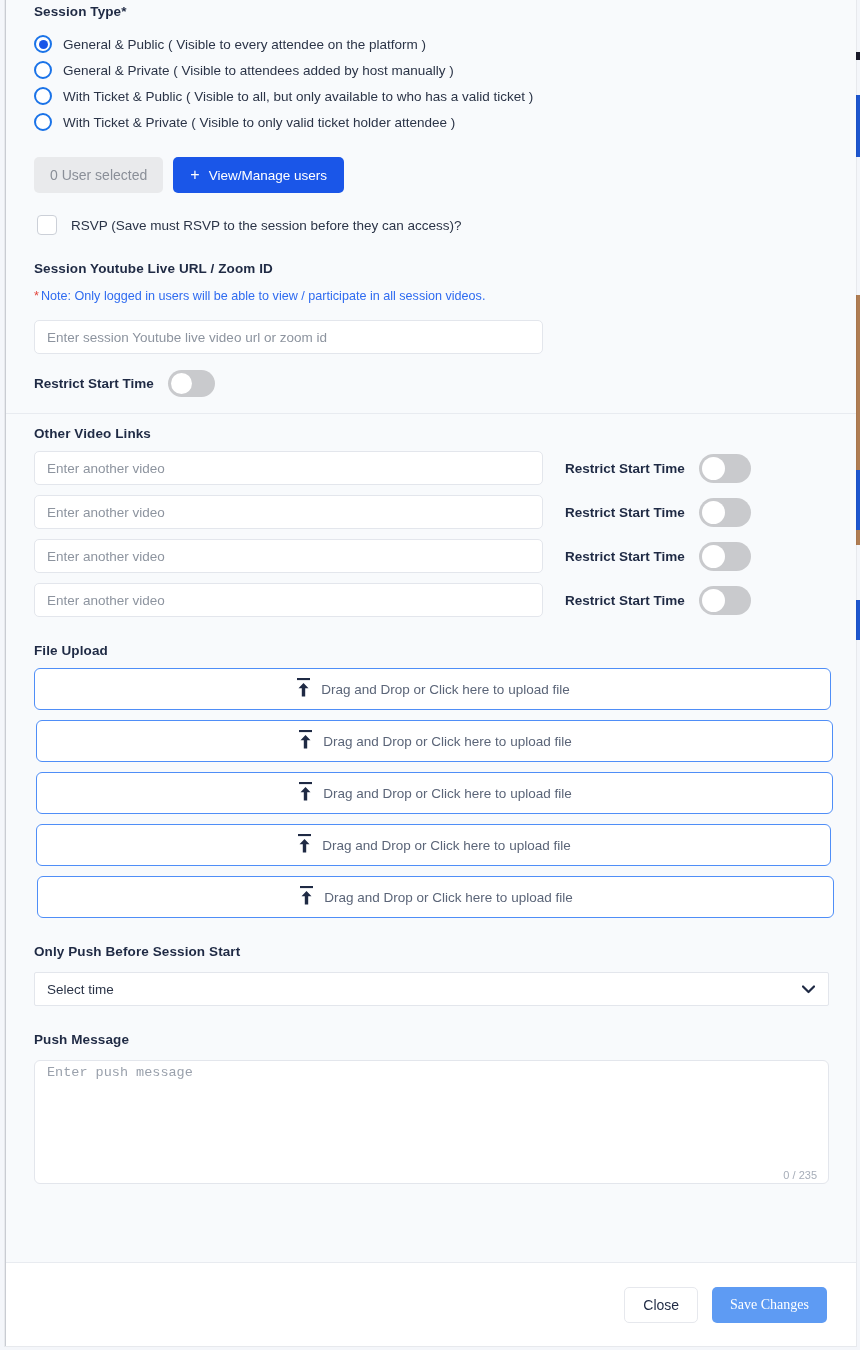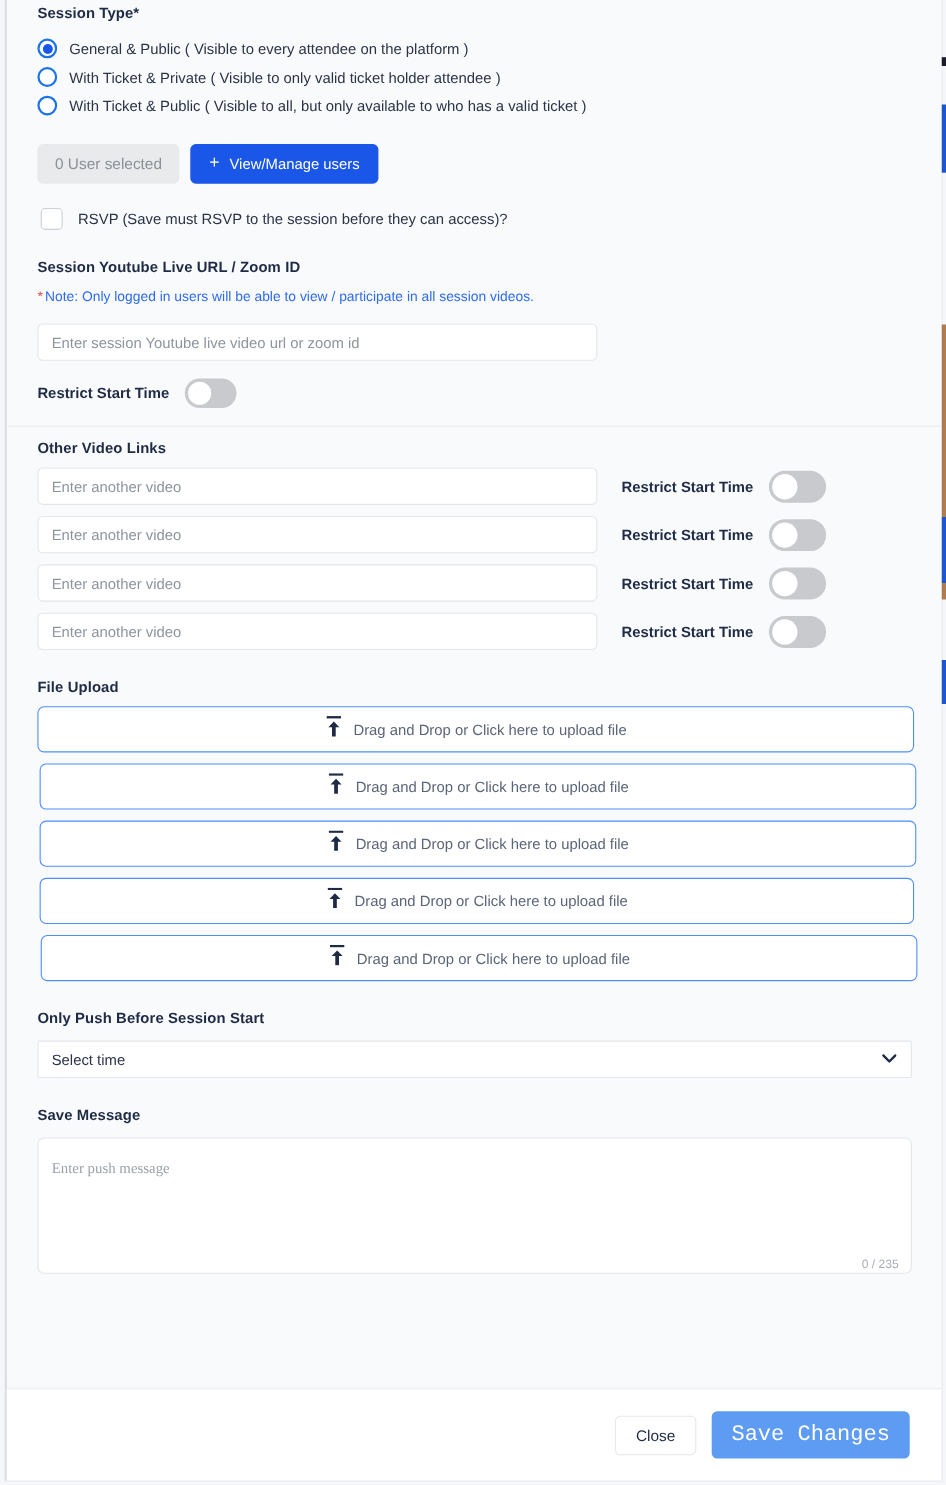--- a/index.html
+++ b/index.html
@@ -269,23 +269,23 @@
   }
 
   .section-pushmsg { margin-top: 26px; }
   .textarea-wrap { position: relative; width: 795px; margin-top: 13px; }
   .push-textarea {
     width: 100%;
     height: 124px;
     border: 1px solid #e3e6ec;
     border-radius: 6px;
     background: #fff;
-    padding: 19px 12px;
-    font-size: 13.5px;
-    font-family: Liberation Serif, serif;
+    padding: 4px 12px;
+    font-size: 13.5px;
+    font-family: Liberation Mono, monospace;
     color: #2b3447;
     resize: none;
   }
   .push-textarea::placeholder { color: #9aa1ac; }
   .char-count {
     position: absolute;
     right: 12px; bottom: 7px;
     font-size: 11px;
     color: #a6adb8;
   }
@@ -310,22 +310,22 @@
     font-size: 14px;
     font-family: inherit;
     padding: 9px 18px;
     cursor: pointer;
   }
   .btn-save {
     background: #5e9bf3;
     border: none;
     border-radius: 5px;
     color: #fff;
-    font-size: 20px;
-    font-family: Liberation Mono, monospace;
+    font-size: 14px;
+    font-family: Liberation Serif, serif;
     padding: 10px 18px;
     cursor: pointer;
   }
 </style>
 </head>
 <body>
 
 <div id="page-bg">
   <div class="bg-stripe s1"></div>
   <div class="bg-stripe s2"></div>
@@ -343,33 +343,39 @@
 
       <div class="radio-list">
 
         <div class="radio-row">
           <span class="radio checked">
               <span class="dot"></span>
             </span>
           <span class="radio-label">General &amp; Public ( Visible to every attendee on the platform )</span>
         </div>
 
-
         <div class="radio-row">
           <span class="radio">
               <span class="dot"></span>
             </span>
-          <span class="radio-label">With Ticket &amp; Private ( Visible to only valid ticket holder attendee )</span>
+          <span class="radio-label">General &amp; Private ( Visible to attendees added by host manually )</span>
         </div>
 
         <div class="radio-row">
           <span class="radio">
               <span class="dot"></span>
             </span>
           <span class="radio-label">With Ticket &amp; Public ( Visible to all, but only available to who has a valid ticket )</span>
+        </div>
+
+        <div class="radio-row">
+          <span class="radio">
+              <span class="dot"></span>
+            </span>
+          <span class="radio-label">With Ticket &amp; Private ( Visible to only valid ticket holder attendee )</span>
         </div>
       </div>
     </div>
 
     <div class="user-row">
       <div class="user-count">0 User selected</div>
       <button class="btn-manage">
         <span class="plus-glyph">+</span>
         <span>View/Manage users</span>
       </button>
@@ -503,21 +509,21 @@
         </select>
         <span class="select-chevron">
           <svg width="13" height="9" viewBox="0 0 13 9">
               <path d="M1 1.5 L6.5 7 L12 1.5" stroke="#1f2a44" stroke-width="2.2" fill="none" stroke-linecap="round" stroke-linejoin="round"></path>
             </svg>
         </span>
       </div>
     </div>
 
     <div class="section-pushmsg">
-      <div class="field-label">Save Message</div>
+      <div class="field-label">Push Message</div>
       <div class="textarea-wrap">
         <textarea class="push-textarea" placeholder="Enter push message" style=""></textarea>
         <span class="char-count">0 / 235</span>
       </div>
     </div>
 
   </div>
 
   <div class="modal-footer">
     <button class="btn-close">Close</button>

